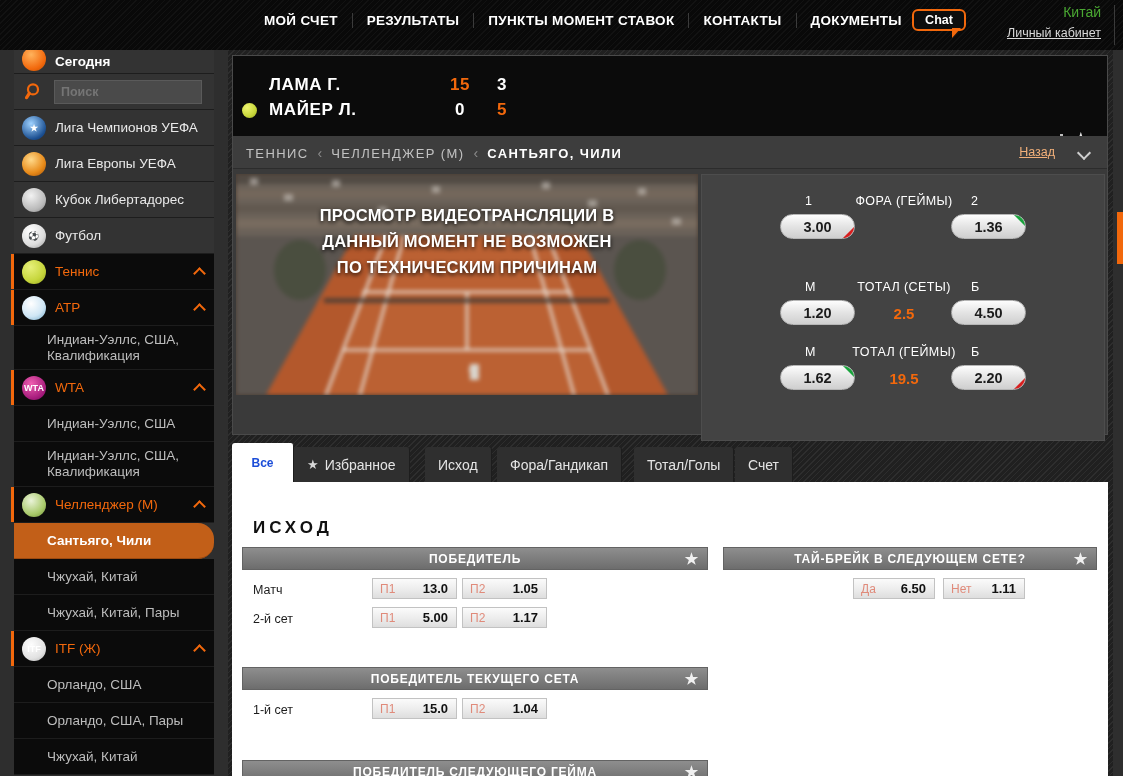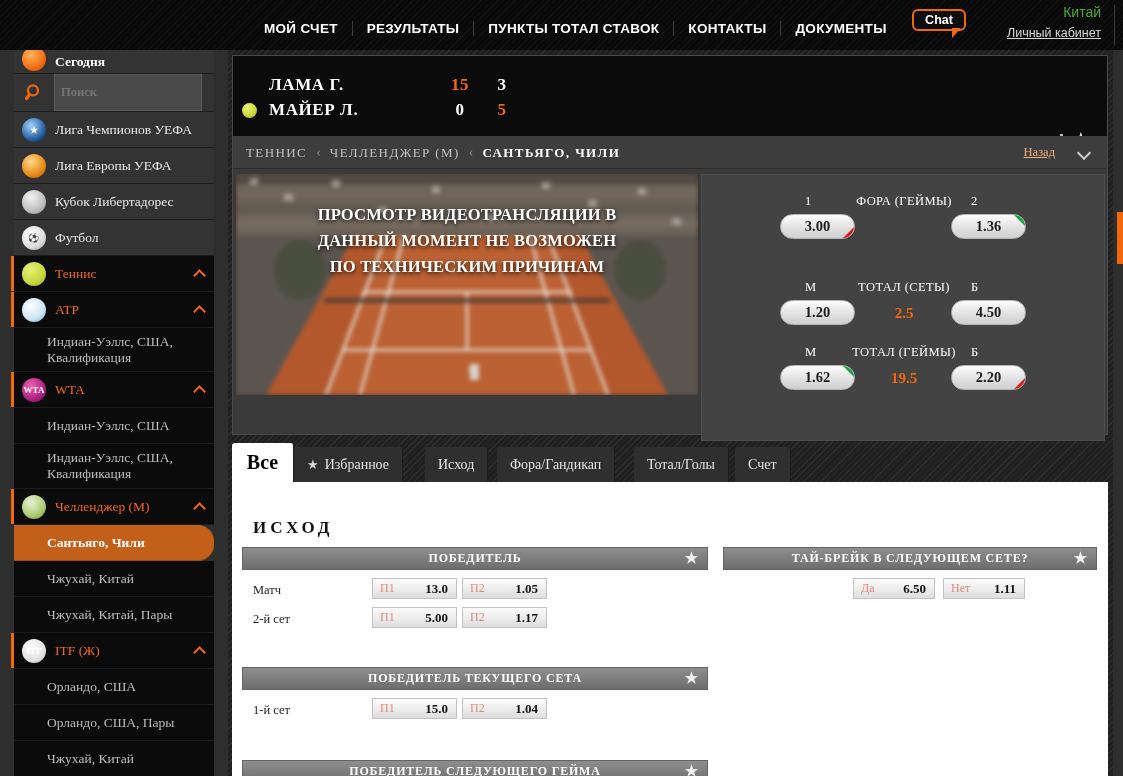--- a/index.html
+++ b/index.html
@@ -13,21 +13,20 @@
 
   
   .carbon {
     background-color: #262626;
     background-image: repeating-linear-gradient(
       135deg,
       rgba(255,255,255,0.035) 0px,
       rgba(255,255,255,0.035) 1px,
       rgba(0,0,0,0.16) 1px,
       rgba(0,0,0,0.16) 4px);
-    font-family: Liberation Serif, serif;
   }
 
   
   #topbar {
     position: absolute; left: 0; top: 0; width: 1123px; height: 50px;
     background-color: #0b0b0b;
     background-image: repeating-linear-gradient(
       135deg,
       rgba(255,255,255,0.028) 0px,
       rgba(255,255,255,0.028) 1px,
@@ -47,21 +46,21 @@
     color: #fff; font-size: 29px; font-weight: bold;
     letter-spacing: -.6px; margin-left: 17px;
     text-shadow: 0 1px 2px #000;
   }
   #logo .dot {
     width: 34px; height: 34px; border-radius: 50%;
     background: radial-gradient(circle at 36% 30%, #ff9a3c, #f4650a 62%, #d14b00);
     margin-left: 7px;
     box-shadow: 0 0 9px 2px rgba(255,130,20,.55);
   }
-  #mainnav { position: absolute; left: 250px; top: 21px; display: flex; align-items: center; }
+  #mainnav { position: absolute; left: 250px; top: 13px; display: flex; align-items: center; }
   #mainnav a {
     color: #fff; font-size: 13.5px; font-weight: bold; text-decoration: none;
     padding: 0 14px; letter-spacing: .3px; white-space: nowrap;
     border-right: 1px solid #3b3b3b; line-height: 15px;
   }
   #mainnav a:last-child { border-right: none; }
   #chat-btn {
     position: absolute; left: 912px; top: 9px;
     width: 54px; height: 22px;
     border: 2px solid #f2680c; border-radius: 6px;
@@ -124,21 +123,21 @@
   .sb-row.sel {
     background: #c25f18; border-bottom-color: #9c4a10;
     border-radius: 0 16px 16px 0;
   }
   .sb-row.sel .lbl { color: #fff; font-weight: bold; }
   .sb-row.today { background: #333; }
   .sb-row.today .lbl { color: #fff; font-weight: bold; }
   
   .sb-search { background: #333; padding-left: 8px; }
   .sb-search input {
-    width: 148px; height: 37px;
+    width: 148px; height: 24px;
     background: #4a4a4a; border: 1px solid #5a5a5a;
     color: #a3a3a3; font-size: 12.5px; font-weight: bold;
     padding: 0 6px; font-family: inherit; outline: none;
   }
   .mag {
     width: 24px; flex: 0 0 24px; margin-right: 8px;
     display: flex; align-items: center; justify-content: center;
   }
   
   .ic-ball-soccer { background: radial-gradient(circle at 35% 30%, #fff, #ddd 60%, #9a9a9a); color: #111; }
@@ -279,21 +278,21 @@
     position: absolute; top: 4px; height: 35px;
     background: #2f2f2f;
     color: #e4e4e4; font-size: 14px;
     display: flex; align-items: center; justify-content: center;
     padding: 0 13px;
     border-top-left-radius: 3px; border-top-right-radius: 3px;
     border-right: 1px solid #1d1d1d;
   }
   .tab.active {
     top: 0; height: 39px;
-    background: #fff; color: #000000; font-weight: bold; font-size: 20px;
+    background: #fff; color: #1d4ed8; font-weight: bold; font-size: 12px;
   }
   .tab .st { color: #d8d8d8; margin-right: 6px; font-size: 13px; }
 
   
   #content {
     position: absolute; left: 4px; top: 432px; width: 876px; height: 344px;
     background: #fff;
   }
   #sec-title {
     position: absolute; left: 21px; top: 36px;
@@ -350,21 +349,21 @@
   }
 </style>
 </head>
 <body>
 
 <div id="topbar">
 
   <div id="mainnav">
     <a href="#">МОЙ СЧЕТ</a>
     <a href="#">РЕЗУЛЬТАТЫ</a>
-    <a href="#">ПУНКТЫ ТОТАЛ СТАВОК</a>
+    <a href="#">ПУНКТЫ МОМЕНТ СТАВОК</a>
     <a href="#">КОНТАКТЫ</a>
     <a href="#">ДОКУМЕНТЫ</a>
   </div>
 
   <div id="chat-btn">Chat</div>
   <div id="chat-tail"></div>
 
   <div id="user-name">Китай</div>
   <a id="user-cab" href="#">Личный кабинет</a>
   <div id="hdr-divider"></div>

